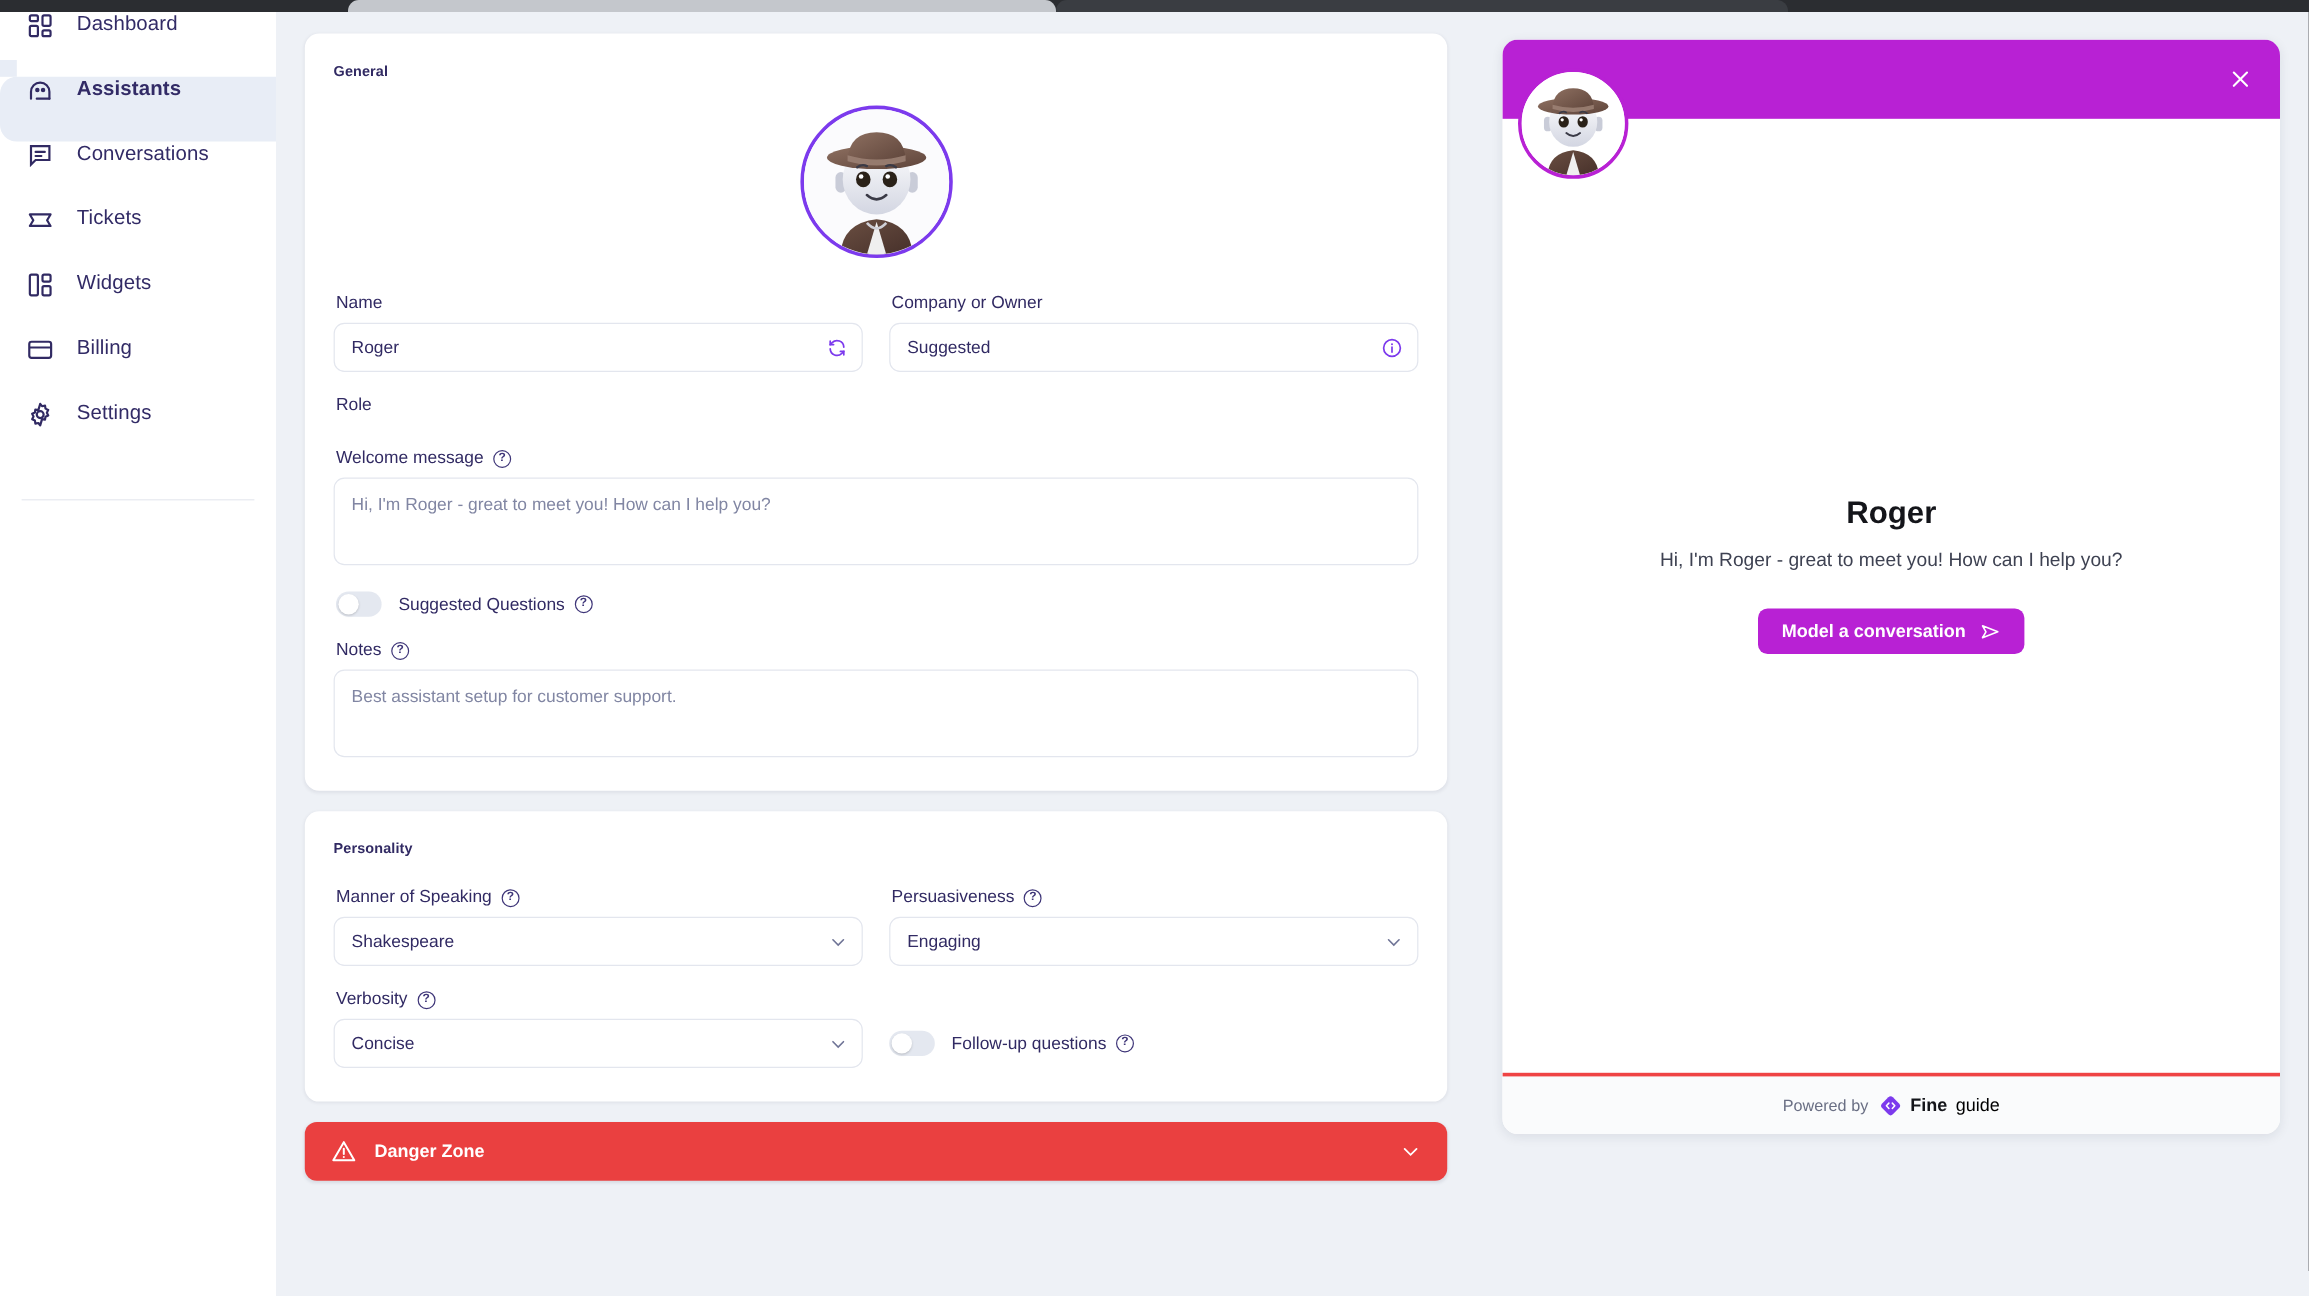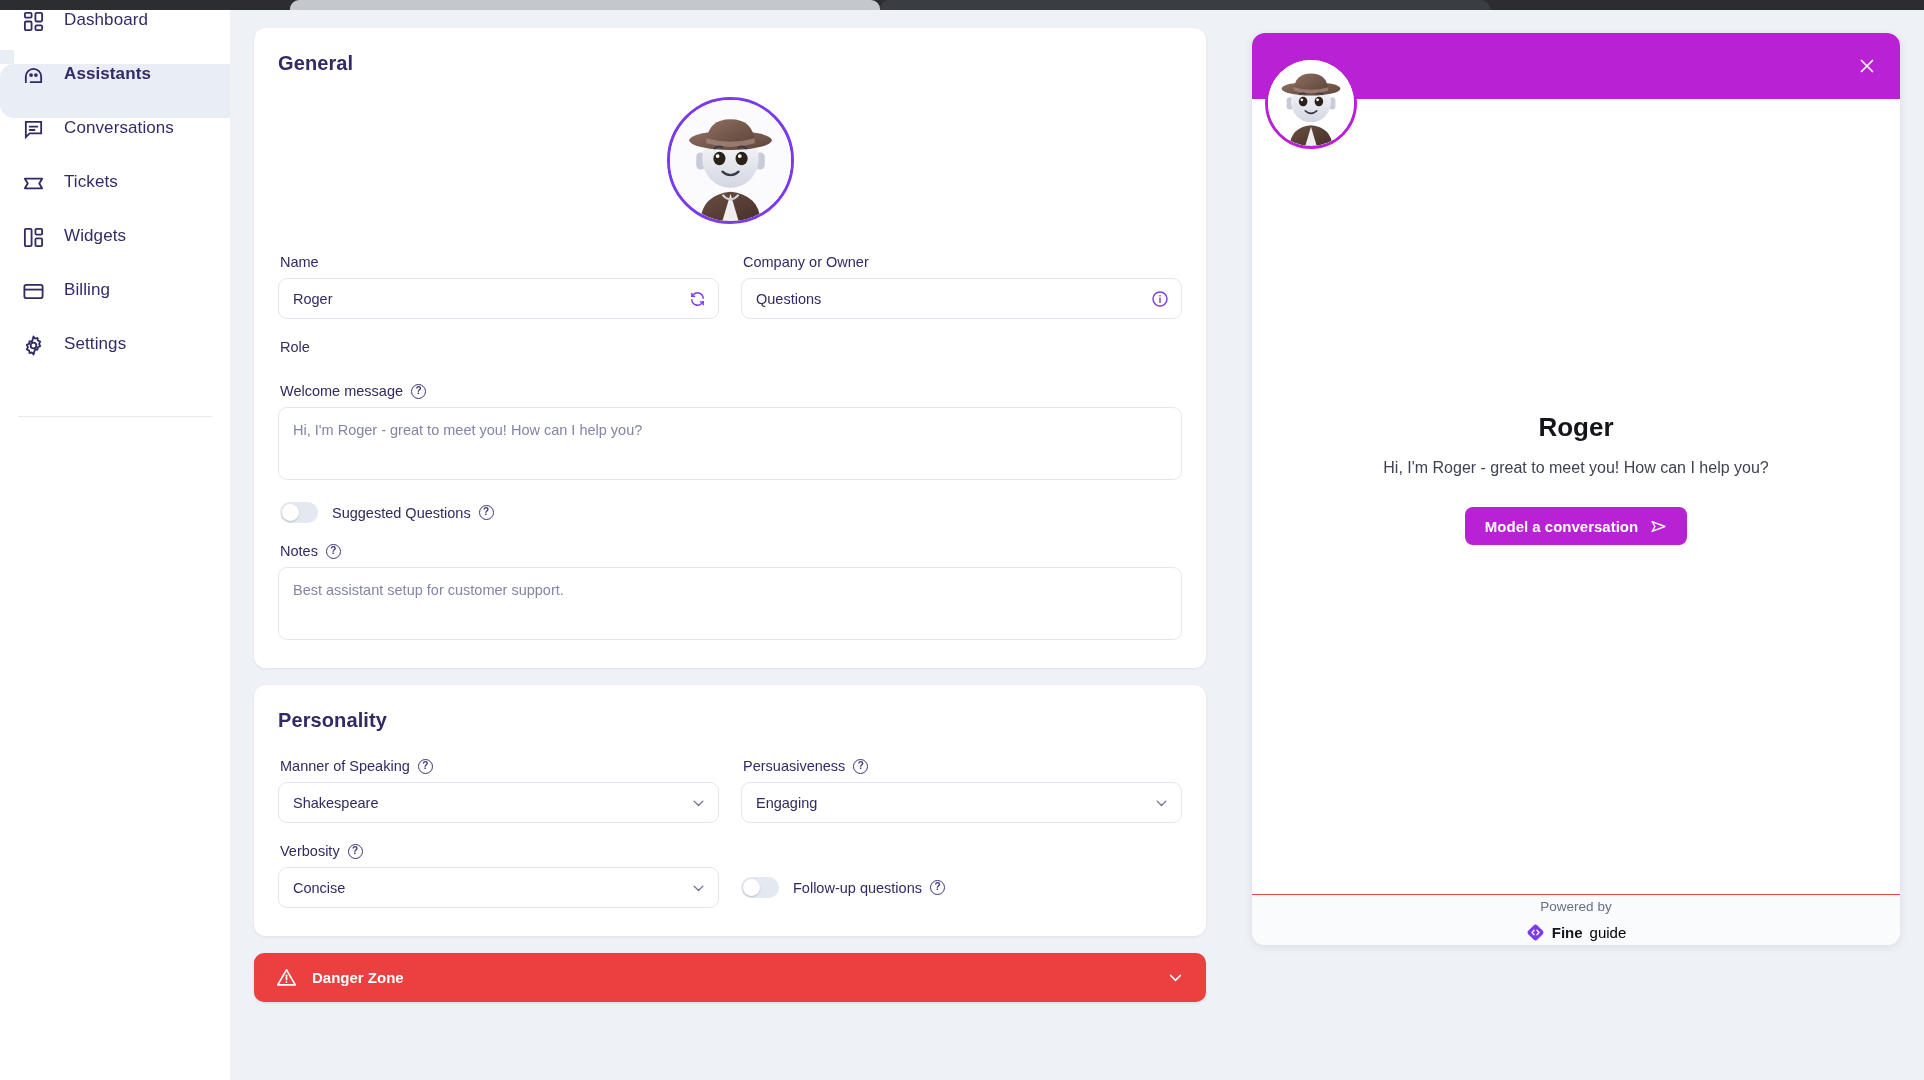--- a/index.html
+++ b/index.html
@@ -66,21 +66,21 @@
     overflow: hidden;
   }
 
   .card {
     background: #fff; border-radius: 12px;
     box-shadow: 0 1px 3px rgba(22,30,60,.07);
     padding: 24px 24px 28px 24px;
     margin-bottom: 17px;
   }
   .card-title {
-    font-size: 20px; font-weight: 700; color: #312a63;
+    font-size: 12px; font-weight: 700; color: #312a63;
     letter-spacing: .1px; margin-bottom: 6px;
   }
 
   .avatar-wrap { display: flex; justify-content: center; margin: 22px 0 30px 0; }
   .avatar {
     width: 127px; height: 127px; border-radius: 50%;
     border: 3px solid #7c3aed; overflow: hidden; background: #fbfbfd;
     position: relative;
   }
   .avatar svg { width: 100%; height: 100%; display: block; }
@@ -174,23 +174,23 @@
   .widget-name { font-size: 26px; font-weight: 700; color: #14151a; margin-bottom: 16px; }
   .widget-greet { font-size: 16px; color: #3e4252; margin-bottom: 30px; }
   .widget-cta {
     background: #b821d4; color: #fff; border: none; border-radius: 8px;
     height: 38px; padding: 0 20px; font-size: 15px; font-weight: 700;
     display: inline-flex; align-items: center; gap: 12px; cursor: pointer;
     font-family: "Liberation Sans", sans-serif;
   }
   .widget-cta svg { width: 17px; height: 17px; display: block; }
   .widget-footer {
-    height: 51px; border-top: 1px solid #ef4444; background: #fafbfc;
+    height: 51px; border-top: 3px solid #ef4444; background: #fafbfc;
     display: flex; align-items: center; justify-content: center; gap: 9px;
-    font-size: 13.5px; color: #6a6f84; flex-direction: column;
+    font-size: 13.5px; color: #6a6f84;
   }
   .brand { display: inline-flex; align-items: center; gap: 7px; }
   .brand svg { width: 19px; height: 19px; display: block; }
   .brand .b1 { font-weight: 700; color: #14151a; font-size: 15px; }
   .brand .b2 { font-weight: 400; color: #000000; font-size: 15px; }
 </style>
 </head>
 <body>
 
 <div id="app">
@@ -344,21 +344,21 @@
                   <path d="M4 4v4h4"></path>
                 <path d="M4 13a8 8 0 0 0 13.7 5.3L20 16"></path>
                   <path d="M20 20v-4h-4"></path>
               </svg>
             </span>
           </div>
         </div>
         <div class="col">
           <div class="field-label">Company or Owner</div>
           <div class="input">
-            <span class="val">Questions</span>
+            <span class="val">Suggested</span>
             <span class="tail">
               <svg width="18" height="18" viewBox="0 0 24 24" fill="none" stroke="#7c3aed" stroke-width="1.9" stroke-linecap="round">
                 <circle cx="12" cy="12" r="9.3"></circle>
                   <path d="M12 11v5.5"></path>
                   <circle cx="12" cy="7.8" r="1.1" fill="#7c3aed" stroke="none"></circle>
               </svg>
             </span>
           </div>
         </div>
       </div>

